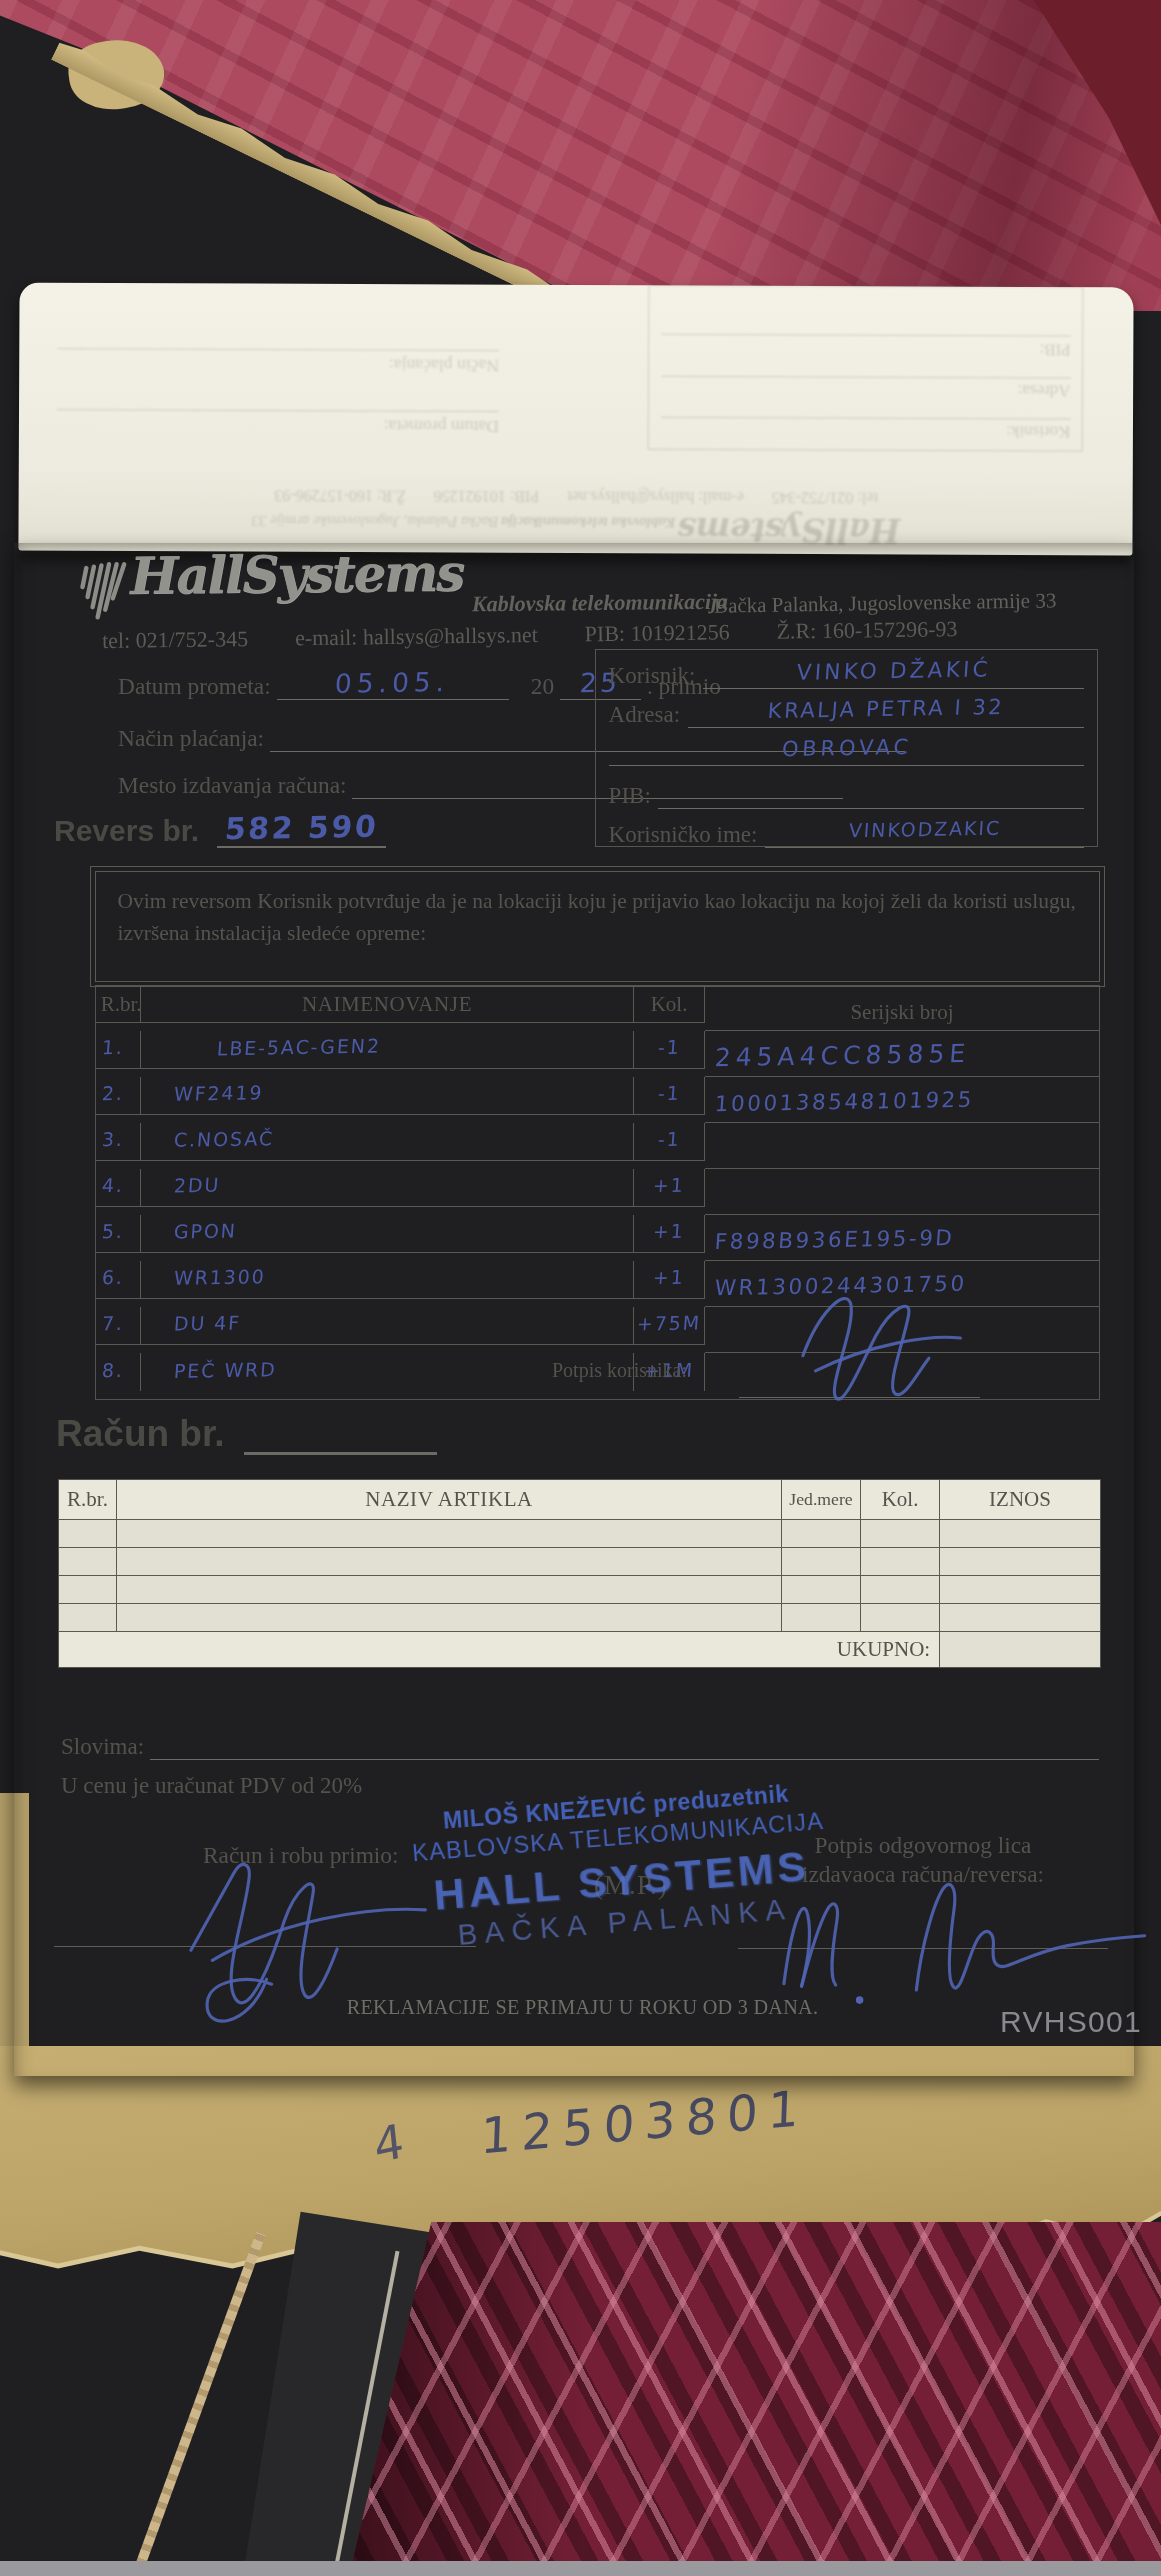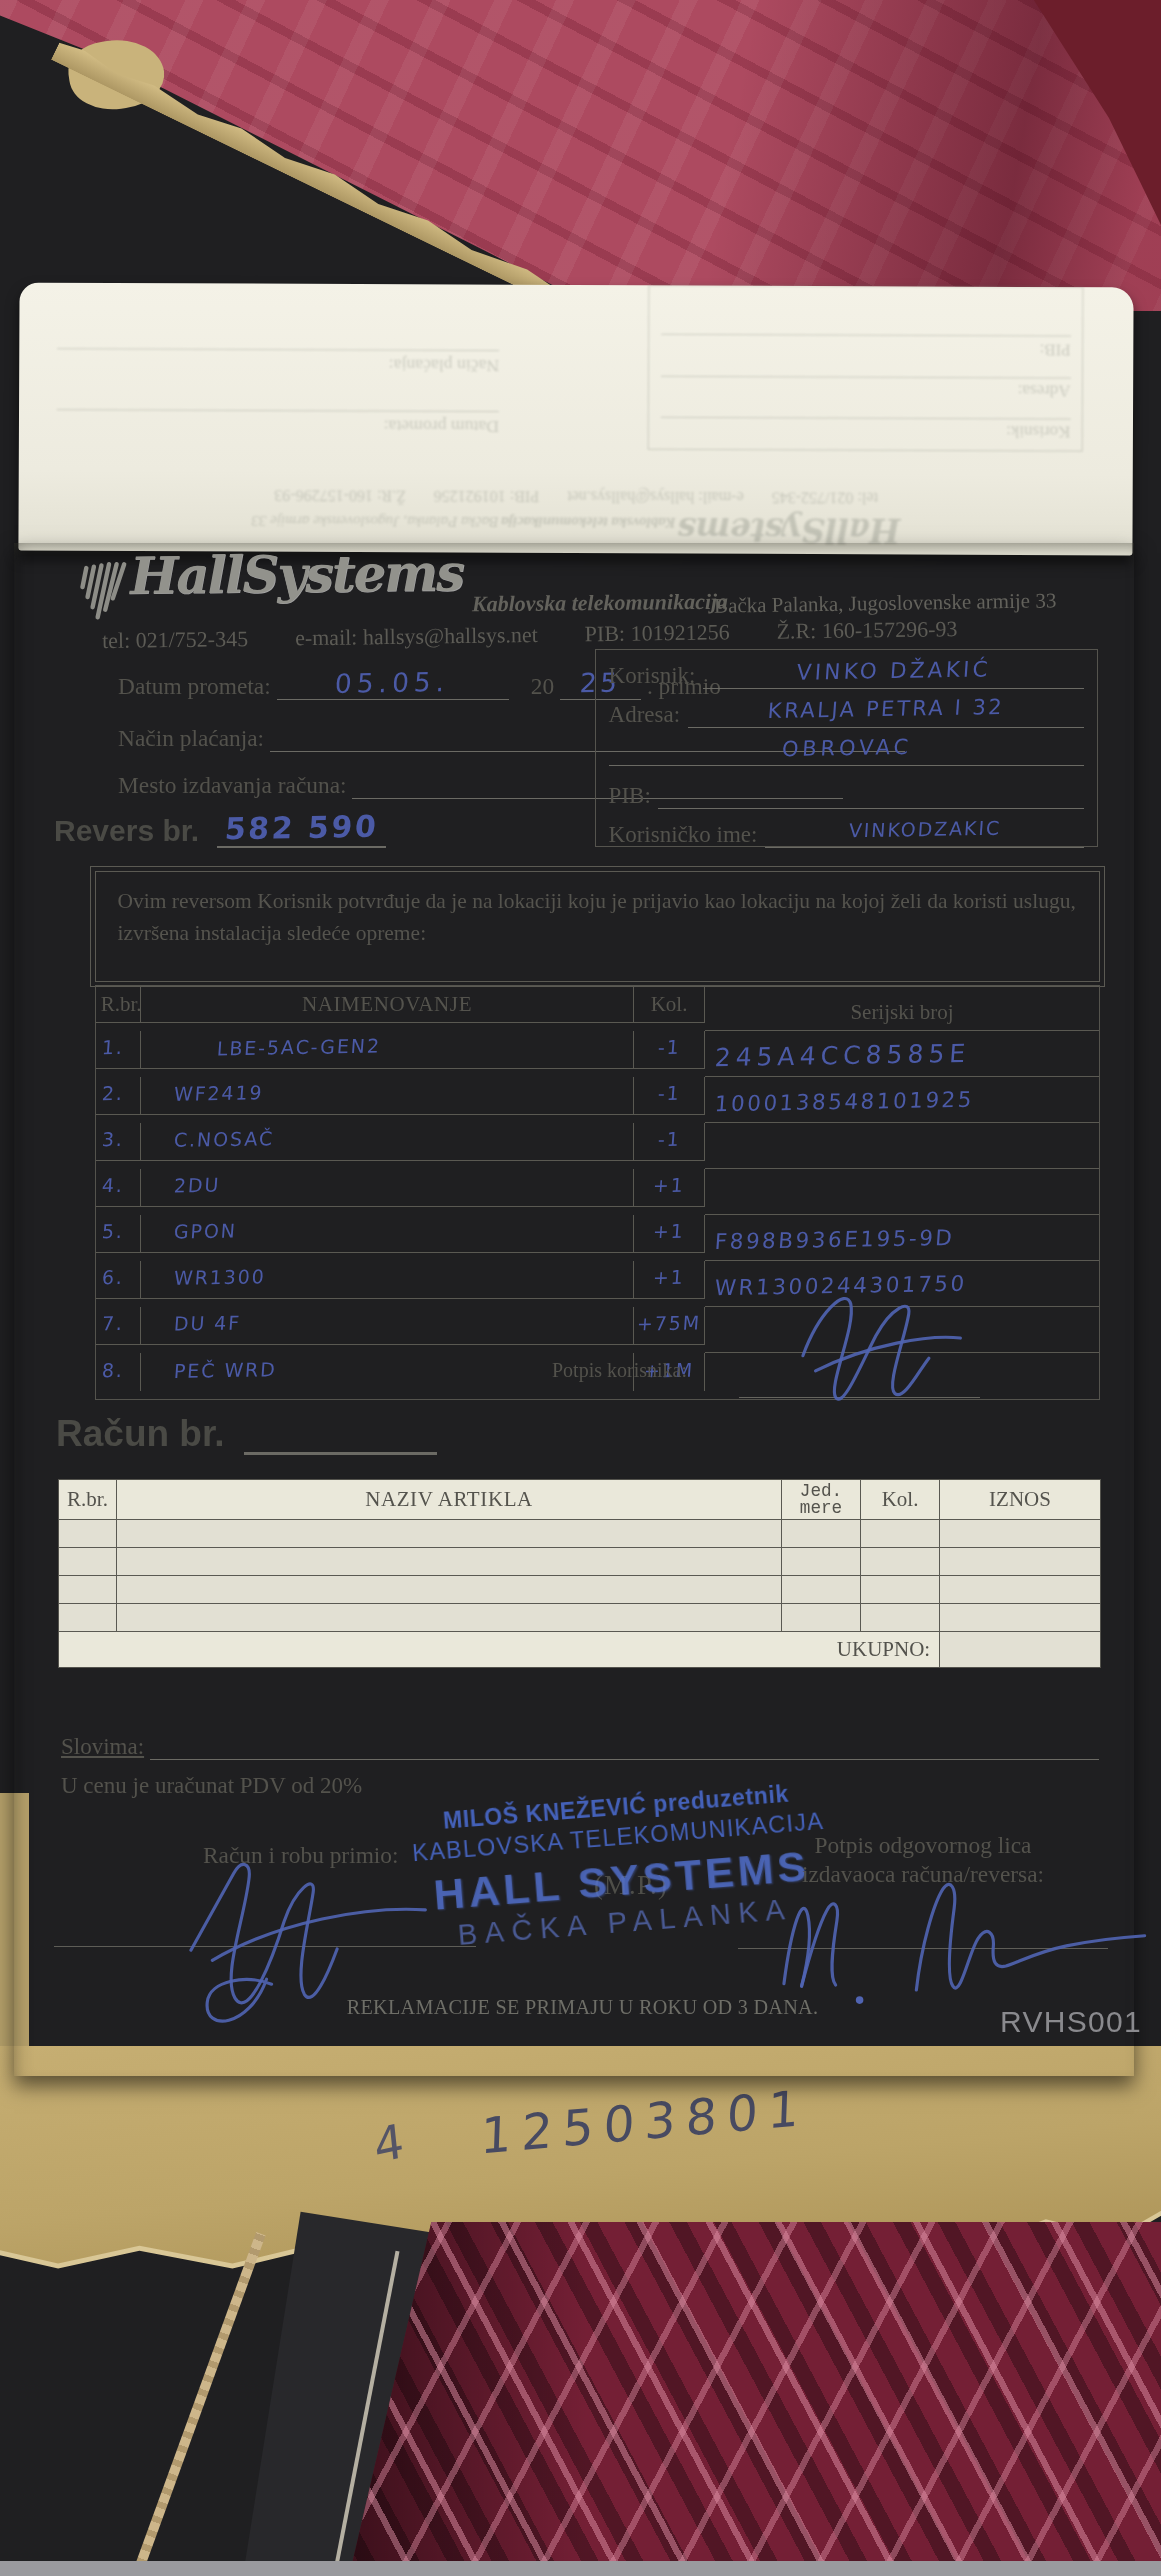--- a/index.html
+++ b/index.html
@@ -124,25 +124,25 @@
   .racun-hdr .ul{width:193px;height:34px;border-bottom-width:3.2px;margin-left:8.8px;}
 
   .rc-table{left:44px;top:936px;width:1043px;display:grid;
     grid-template-columns:58px 665px 79px 79px 1fr;border:1.9px solid #54534d;box-sizing:border-box;}
   .rc{border-right:1.3px solid #5a5952;border-bottom:1.3px solid #5a5952;display:flex;align-items:center;
     justify-content:center;box-sizing:border-box;}
   .rc.hd{height:40px;font-size:21px;color:#54534d;background:#eae8da;}
   .rc.bd{height:28px;background:#e2e0d3;}
   .rc.no-r{border-right:none;}
   .rc.no-b{border-bottom:none;}
-  .rc.jed{flex-direction:column;font-size:17.7px;line-height:.95;font-family:Liberation Mono, monospace;}
+  .rc.jed{font-size:17.7px;line-height:.95;}
   .rc.ukup{grid-column:1/5;justify-content:flex-end;padding-right:8.8px;font-size:21px;height:35px;background:#eae8da;}
   .rc.ukup-amt{height:35px;background:#e2e0d3;}
 
-  .slovima{left:47px;top:1191px;width:1038px;display:flex;align-items:flex-end;font-size:23px;text-decoration:underline;}
+  .slovima{left:47px;top:1191px;width:1038px;display:flex;align-items:flex-end;font-size:23px;}
   .slovima .ul{flex:1;height:25px;margin-left:6.3px;}
   .pdv-note{left:47px;top:1230px;font-size:23px;}
 
   .mp-label{left:580px;top:1327px;font-size:26.5px;color:#4e4e48;letter-spacing:1.3px;}
   .stamp{left:354px;top:1251px;width:505px;text-align:center;transform:rotate(-4.5deg);
     font-family:"Liberation Sans",sans-serif;color:#4867c6;filter:blur(0.3px);opacity:.92;}
   .stamp .s1{font-size:23px;font-weight:700;letter-spacing:0.6px;}
   .stamp .s2{font-size:23.4px;letter-spacing:1.3px;margin-top:2.5px;}
   .stamp .s3{font-size:43px;font-weight:800;letter-spacing:3.8px;margin-top:5px;color:rgba(84,116,214,.82);
     text-shadow:1.3px 1.3px 1.9px rgba(84,116,214,.35);}

